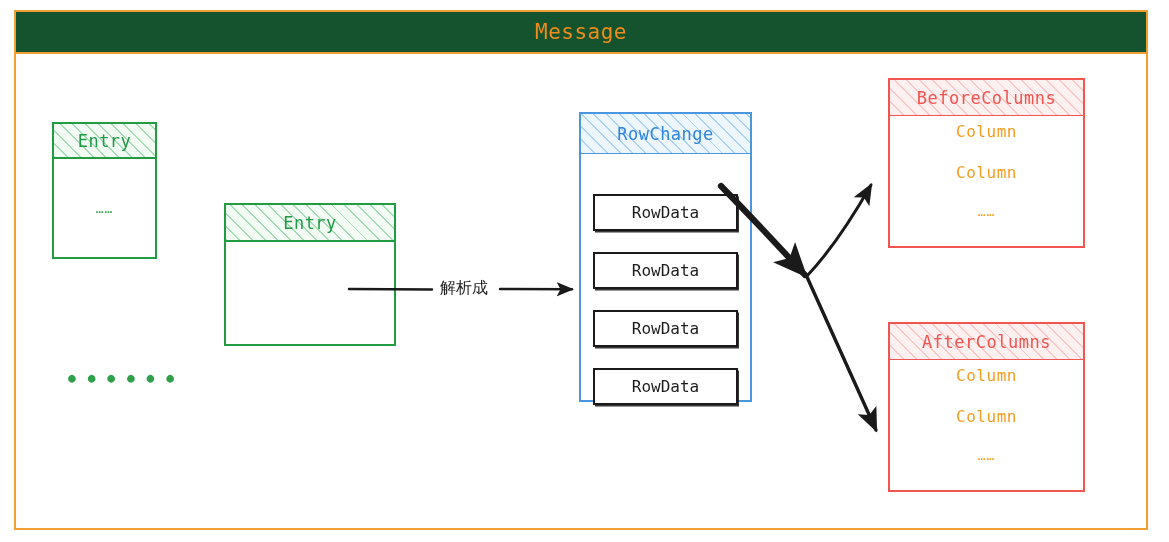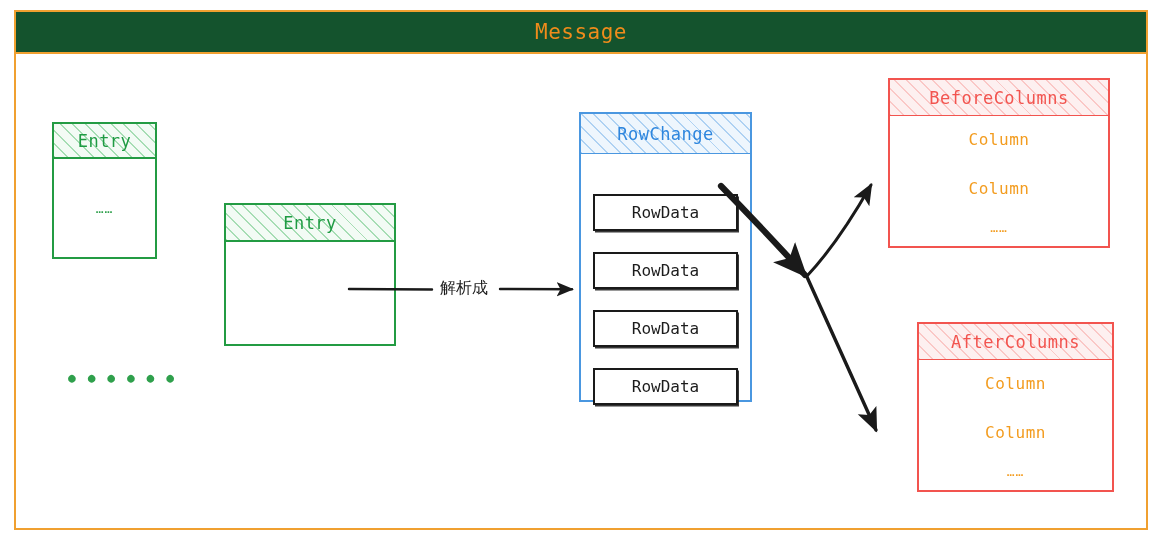--- a/index.html
+++ b/index.html
@@ -49,21 +49,21 @@
            font-size:16px;color:#1c1c1c;
            box-shadow:1.5px 2px 0 -0.5px rgba(20,20,20,.85);margin-top:24px;}
 
   
   .cols{border:2px solid #f2544f;}
   .cols .box-head{border-bottom:1.5px solid #f2544f;
       background-color:#fdf0f0;
       background-image:repeating-linear-gradient(45deg,
         rgba(242,84,79,.26) 0 1.4px, rgba(0,0,0,0) 1.4px 9px);}
   .cols .box-title{color:#f2544f;}
-  .col-item{font-size:16px;color:#f39c1f;letter-spacing:.5px;margin-top:8px;}
+  .col-item{font-size:16px;color:#f39c1f;letter-spacing:.5px;}
   .dots-orange{color:#f39c1f;font-size:13px;letter-spacing:1px;}
 
   .arrow-label{position:absolute;font-size:16px;color:#1c1c1c;
                font-family:"DejaVu Sans","Liberation Sans",sans-serif;}
   svg.overlay{position:absolute;left:0;top:0;width:1169px;height:542px;
               pointer-events:none;}
 </style>
 </head>
 <body>
 
@@ -106,32 +106,32 @@
   <div class="rowdata" style="left:593px;top:228px;width:145px;height:37px;">
     <span>RowData</span>
   </div>
   <div class="rowdata" style="left:593px;top:286px;width:145px;height:37px;">
     <span>RowData</span>
   </div>
   <div class="rowdata" style="left:593px;top:344px;width:145px;height:37px;">
     <span>RowData</span>
   </div>
 
-  <div class="box cols" style="left:888px;top:78px;width:222px;height:170px;">
+  <div class="box cols" style="left:888px;top:78px;width:197px;height:170px;">
     <div class="box-head" style="height:36px;">
       <span class="box-title">BeforeColumns</span>
     </div>
     <div class="box-body" style="top:36px;padding-top:6px;justify-content:flex-start;gap:22px;">
       <span class="col-item">Column</span>
       <span class="col-item">Column</span>
       <span class="dots-orange">……</span>
     </div>
   </div>
 
-  <div class="box cols" style="left:917px;top:322px;width:197px;height:170px;">
+  <div class="box cols" style="left:888px;top:322px;width:197px;height:170px;">
     <div class="box-head" style="height:36px;">
       <span class="box-title">AfterColumns</span>
     </div>
     <div class="box-body" style="top:36px;padding-top:6px;justify-content:flex-start;gap:22px;">
       <span class="col-item">Column</span>
       <span class="col-item">Column</span>
       <span class="dots-orange">……</span>
     </div>
   </div>
 

